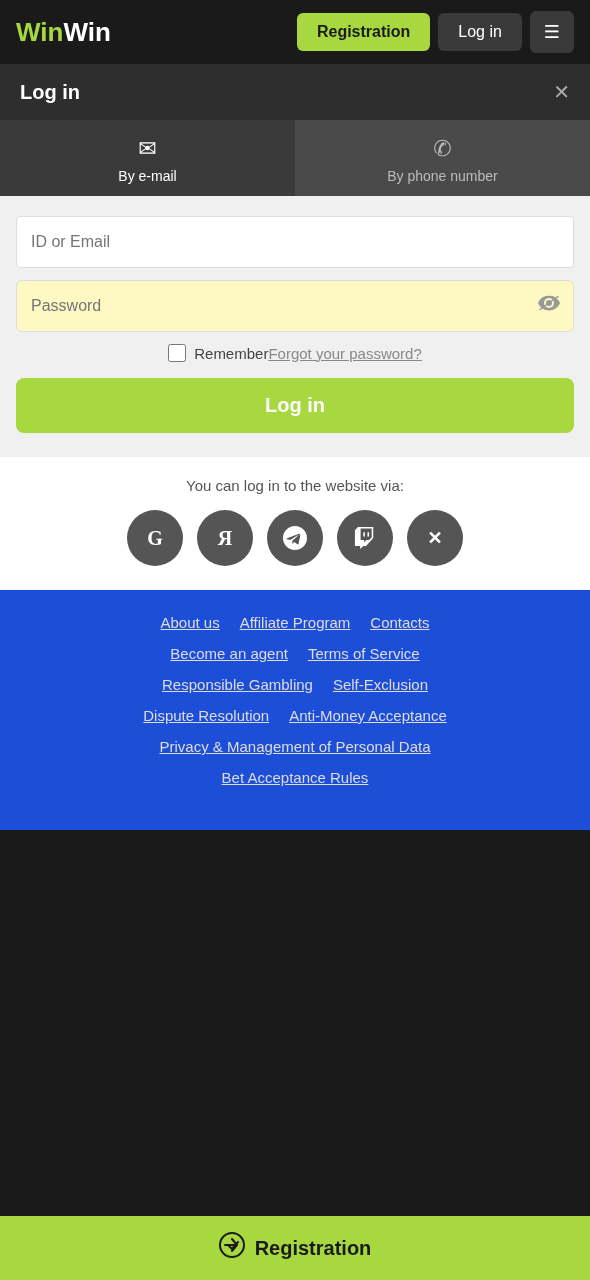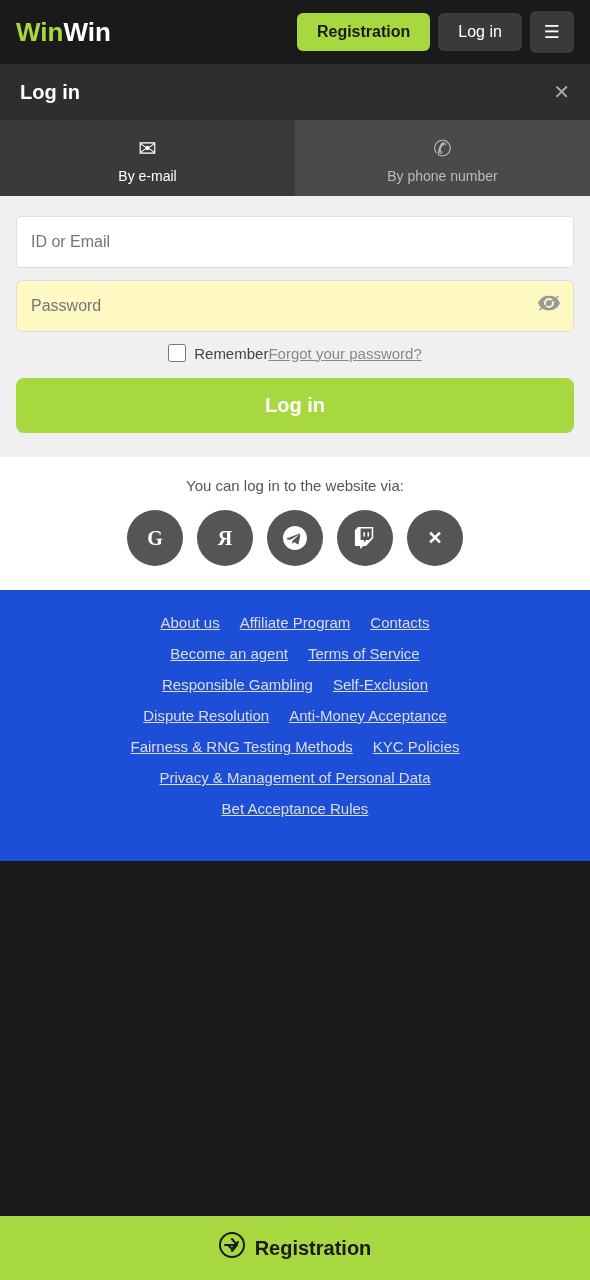--- a/index.html
+++ b/index.html
@@ -361,24 +361,20 @@
   </div>
   <div class="footer-row">
     <span class="footer-link">Responsible Gambling</span>
     <span class="footer-link">Self-Exclusion</span>
   </div>
   <div class="footer-row">
     <span class="footer-link">Dispute Resolution</span>
     <span class="footer-link">Anti-Money Acceptance</span>
   </div>
   <div class="footer-row">
-    <span class="footer-link">Fairness &amp; RNG Testing Methods</span>
-    <span class="footer-link">KYC Policies</span>
-  </div>
-  <div class="footer-row">
     <span class="footer-link">Privacy &amp; Management of Personal Data</span>
   </div>
   <div class="footer-row">
     <span class="footer-link">Bet Acceptance Rules</span>
   </div>
 </div>
 
 <div class="bottom-spacer"></div>
 
 <div class="bottom-bar">

